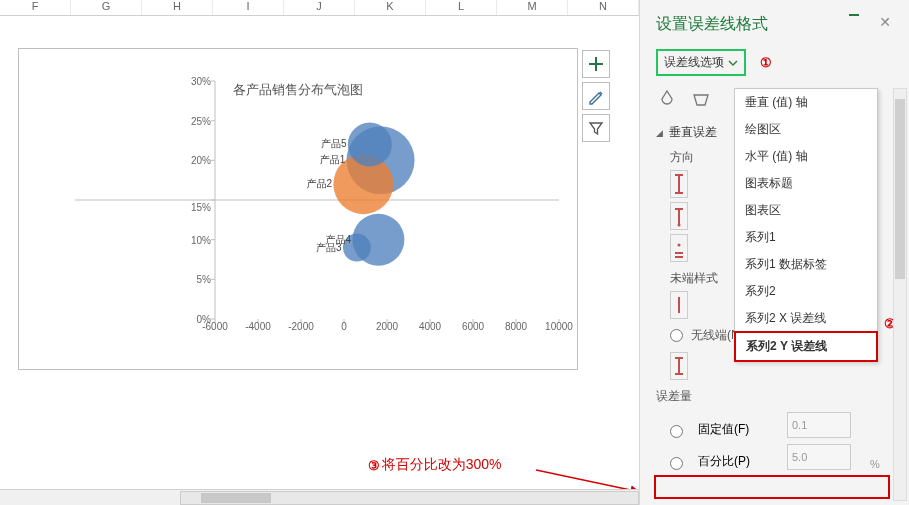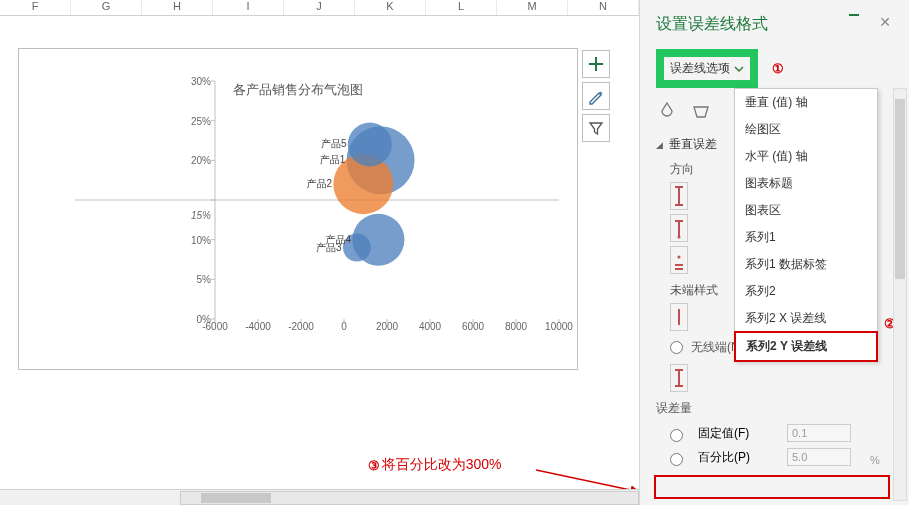--- a/index.html
+++ b/index.html
@@ -19,21 +19,21 @@
 .tabrow .thumb { position: absolute; left: 20px; width: 70px; top: 1px; bottom: 1px; background: #c8c8c8; }
 
 
 .side { position: absolute; top: 0; right: 0; width: 270px; height: 100%; background: #f4f4f4; border-left: 1px solid #d8d8d8; }
 .side-title { font-size: 16px; color: #1f7a3e; padding: 14px 16px 8px; font-weight: normal; }
 .side .close { position: absolute; top: 14px; right: 18px; font-size: 14px; color: #888; cursor: pointer; }
 .side .mini { position: absolute; top: 14px; right: 50px; width: 10px; height: 2px; background: #1f7a3e; }
 
 
 .optrow { margin: 6px 16px 0; display: flex; align-items: center; gap: 4px; }
-.optrow .sel { font-size: 12px; color: #333; padding: 3px 6px; border: 8px solid #22c55e; display: inline-flex; align-items: center; gap: 4px; cursor: pointer; }
+.optrow .sel { font-size: 12px; color: #333; padding: 3px 6px; border: 2px solid #22c55e; display: inline-flex; align-items: center; gap: 4px; cursor: pointer; }
 .optrow .sel svg { width: 10px; height: 8px; }
 
 
 .icontabs { margin: 12px 16px 0; display: flex; gap: 12px; }
 .icontabs .ico { width: 22px; height: 22px; border: 1px solid transparent; display: flex; align-items: center; justify-content: center; cursor: pointer; }
 .icontabs svg { width: 20px; height: 20px; }
 
 
 .sect { margin: 14px 16px 4px; font-size: 12px; color: #333; display: flex; align-items: center; gap: 6px; }
 .sect .tri { font-size: 9px; color: #666; }
@@ -49,21 +49,21 @@
 
 .menu { position: absolute; top: 88px; left: 94px; width: 144px; background: #fff; border: 1px solid #c9c9c9; box-shadow: 2px 2px 4px rgba(0,0,0,.15); font-size: 12px; }
 .menu .mi { padding: 5px 10px; color: #333; cursor: pointer; }
 .menu .mi.sel { border: 2px solid #d40000; margin: -1px; font-weight: bold; }
 
 
 .amt { margin: 4px 0 0 30px; font-size: 12px; }
 .amt .row { display: flex; align-items: flex-end; gap: 15px; padding: 3px 0; }
 .amt .row input[type=radio] { margin: 0; }
 .amt .lbl2 { width: 74px; }
-.amt .val { width: 64px; height: 18px; border: 1px solid #ccc; background: #f6f6f6; color: #999; font-size: 11px; padding: 0 4px; }
+.amt .val { width: 64px; height: 26px; border: 1px solid #ccc; background: #f6f6f6; color: #999; font-size: 11px; padding: 0 4px; }
 .amt .pct { width: 18px; text-align: center; color: #999; font-size: 11px; }
 
 
 .hl1 { position: absolute; border: 2px solid #d40000; pointer-events: none; }
 
 
 .circ { font-size: 13px; color: #d40000; font-weight: bold; }
 
 
 .instr { position: absolute; left: 368px; top: 440px; font-size: 14px; color: #d40000; display: flex; align-items: center; gap: 2px; }
@@ -130,21 +130,21 @@
           <circle cx="361.55" cy="83.33333333333331" r="34" fill="#4F81BD" fill-opacity="0.78"></circle>
           <circle cx="344.35" cy="107.13333333333331" r="30" fill="#ED7D31" fill-opacity="0.78"></circle>
           <circle cx="337.9" cy="170.6" r="14" fill="#4F81BD" fill-opacity="0.78"></circle>
           <circle cx="359.4" cy="162.66666666666666" r="26" fill="#4F81BD" fill-opacity="0.78"></circle>
           <circle cx="350.8" cy="67.46666666666665" r="22" fill="#4F81BD" fill-opacity="0.78"></circle>
         </svg>
         <div class="yaxis">
           <div style="top: 242px;">0%</div>
           <div style="top: 202.333px;">5%</div>
           <div style="top: 162.667px;">10%</div>
-          <div style="top: 138px; font-style: italic;">15%</div>
+          <div style="top: 130px;">15%</div>
           <div style="top: 83.3333px;">20%</div>
           <div style="top: 43.6667px;">25%</div>
           <div style="top: 4px;">30%</div>
         </div>
         <div class="xaxis">
           <div style="left: 148px;">-6000</div>
           <div style="left: 191px;">-4000</div>
           <div style="left: 234px;">-2000</div>
           <div style="left: 277px;">0</div>
           <div style="left: 320px;">2000</div>

